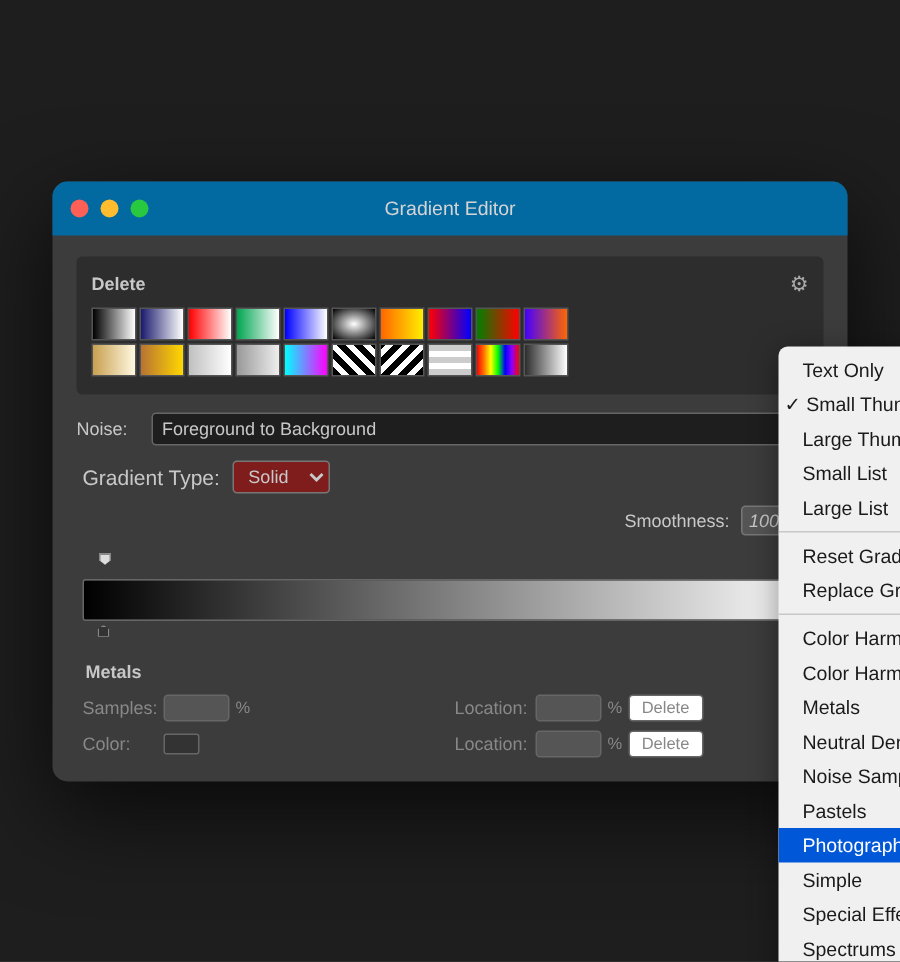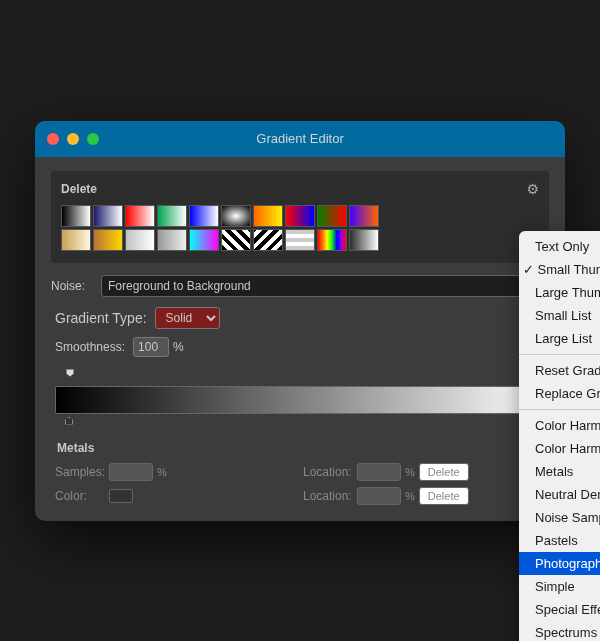--- a/index.html
+++ b/index.html
@@ -139,36 +139,38 @@
       font-size: 12px;
       padding: 2px 6px;
       cursor: pointer;
     }
 
     .smoothness-row {
       display: flex;
       align-items: center;
       margin-bottom: 12px;
       padding: 0 4px;
+      justify-content: flex-end;
     }
 
     .smoothness-label {
       color: #c8c8c8;
       font-size: 12px;
       margin-right: 8px;
     }
 
     .smoothness-input {
       background: #555;
       border: 1px solid #777;
       border-radius: 3px;
       color: #c8c8c8;
       font-size: 12px;
       padding: 2px 4px;
       width: 36px;
+      font-style: italic;
     }
 
     .percent-label {
       color: #c8c8c8;
       font-size: 12px;
       margin-left: 4px;
     }
 
     .gradient-bar-section {
       padding: 0 4px;

